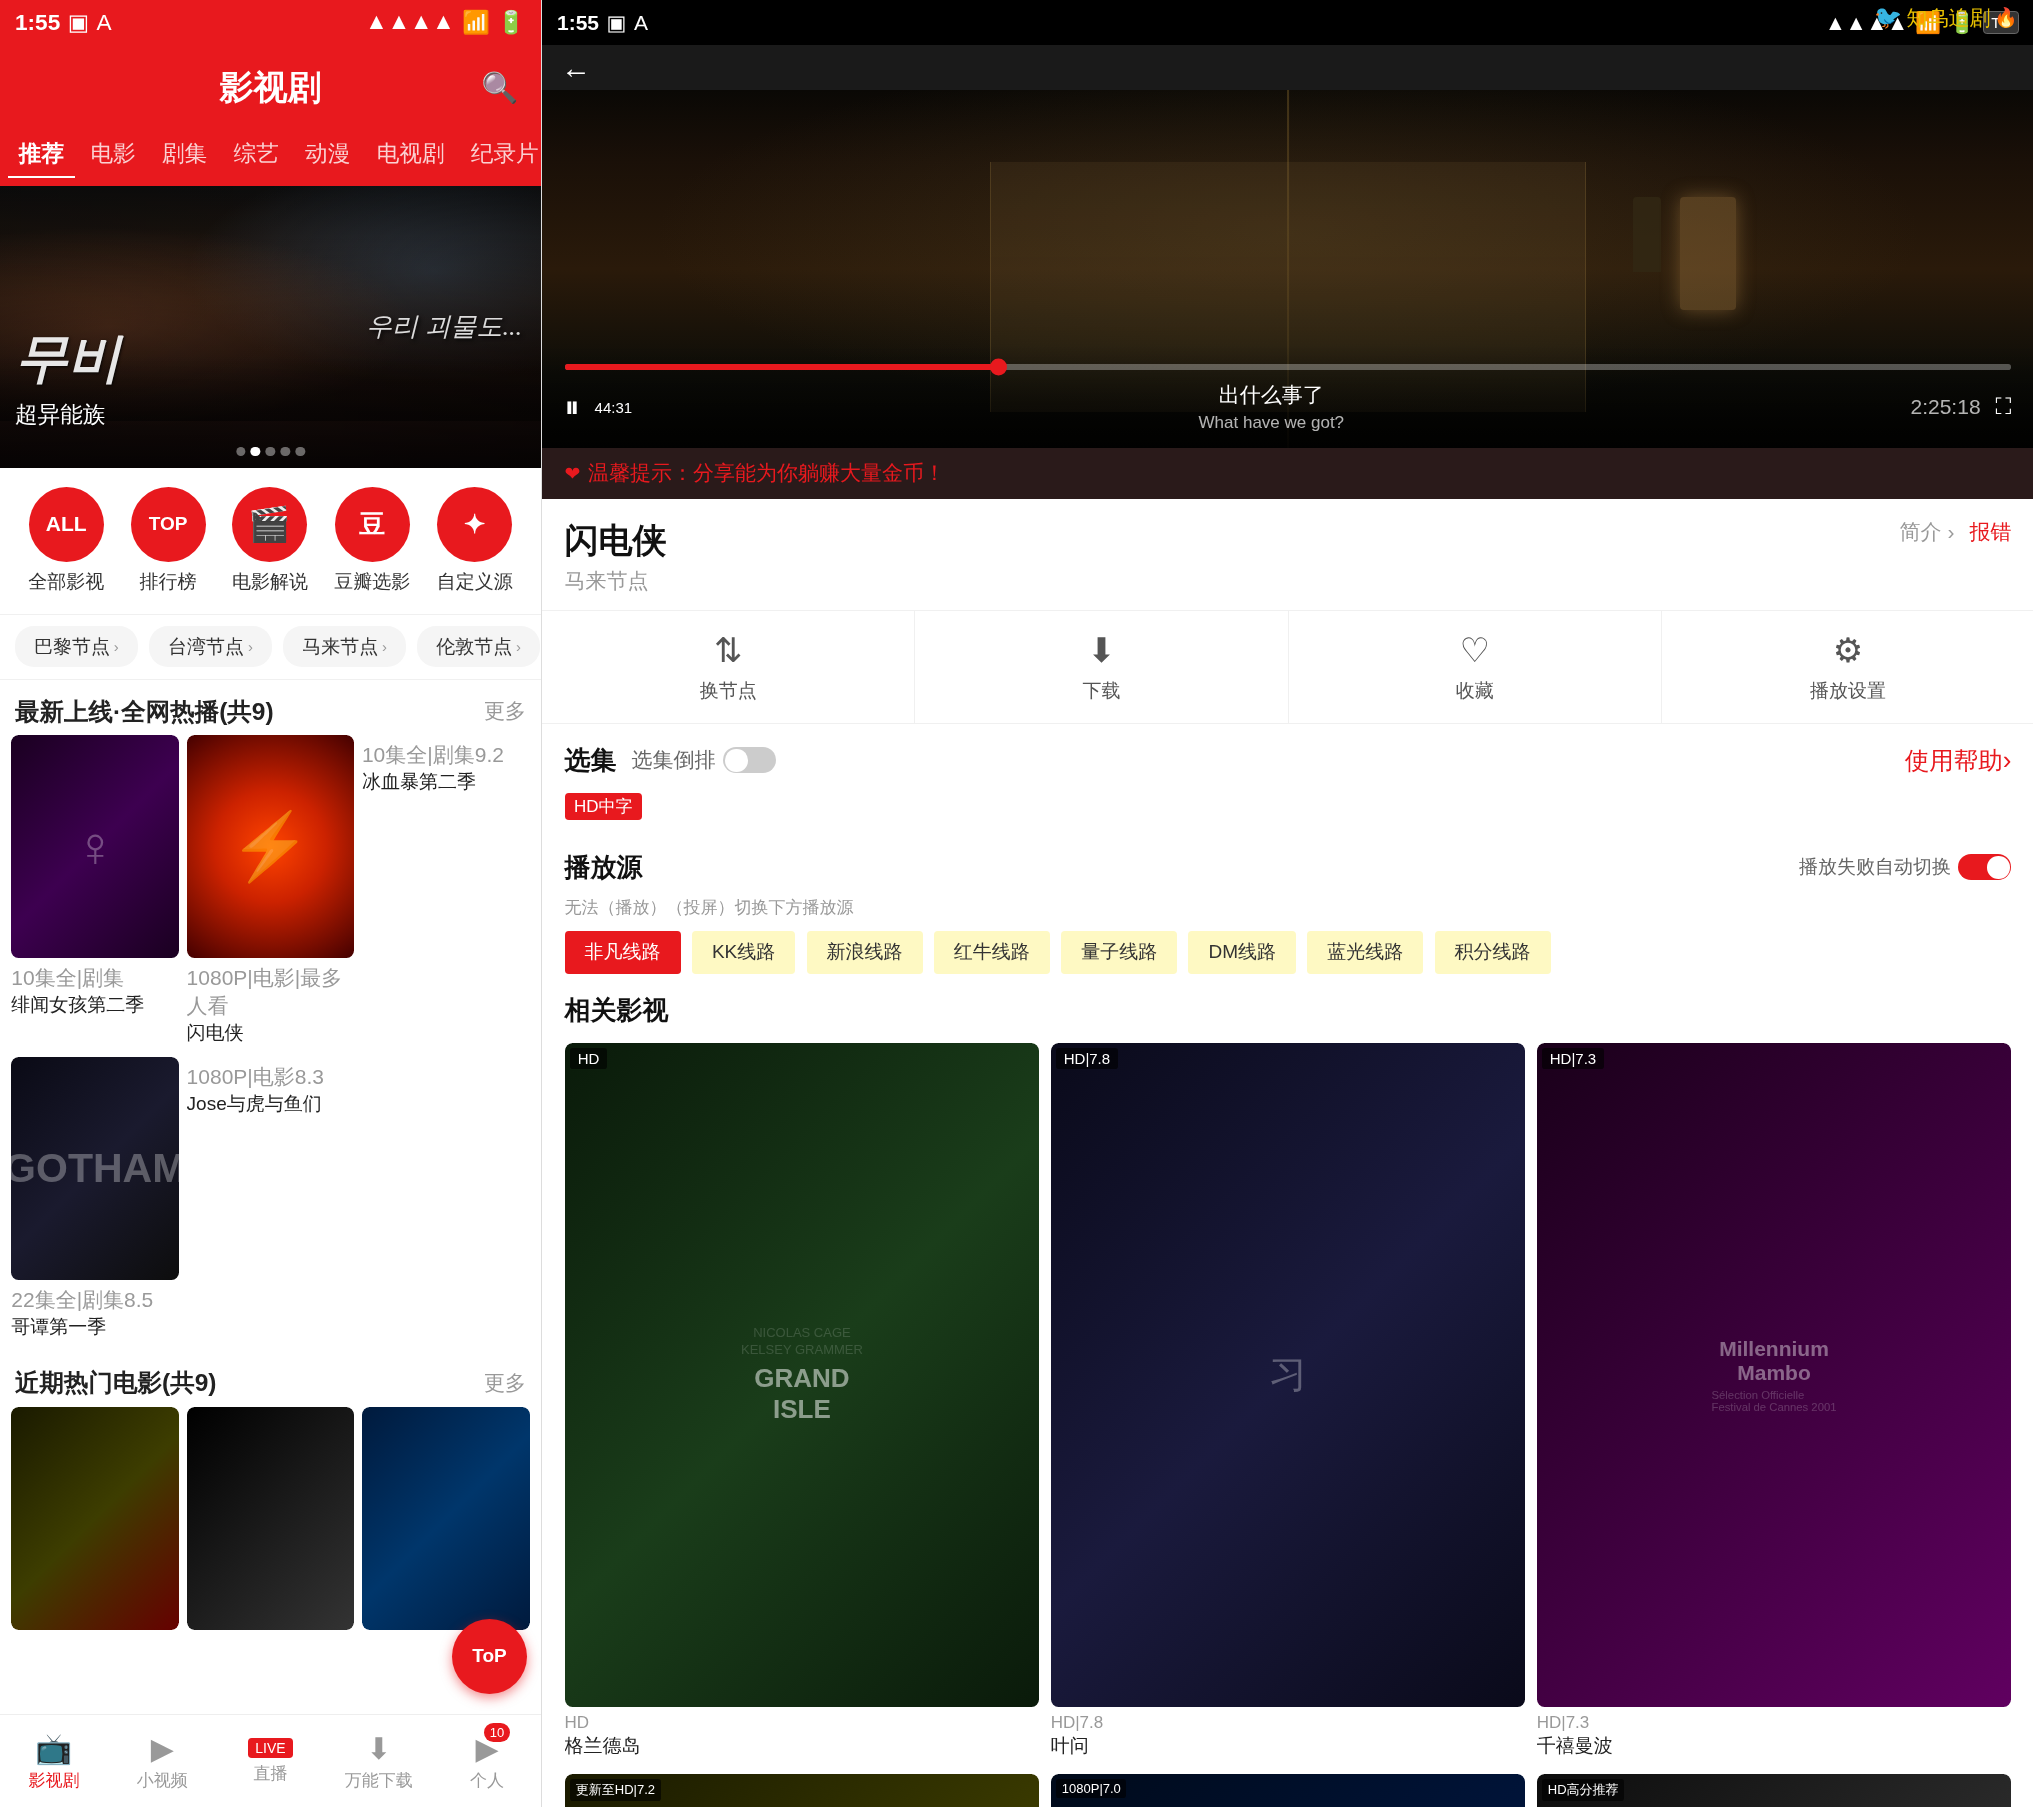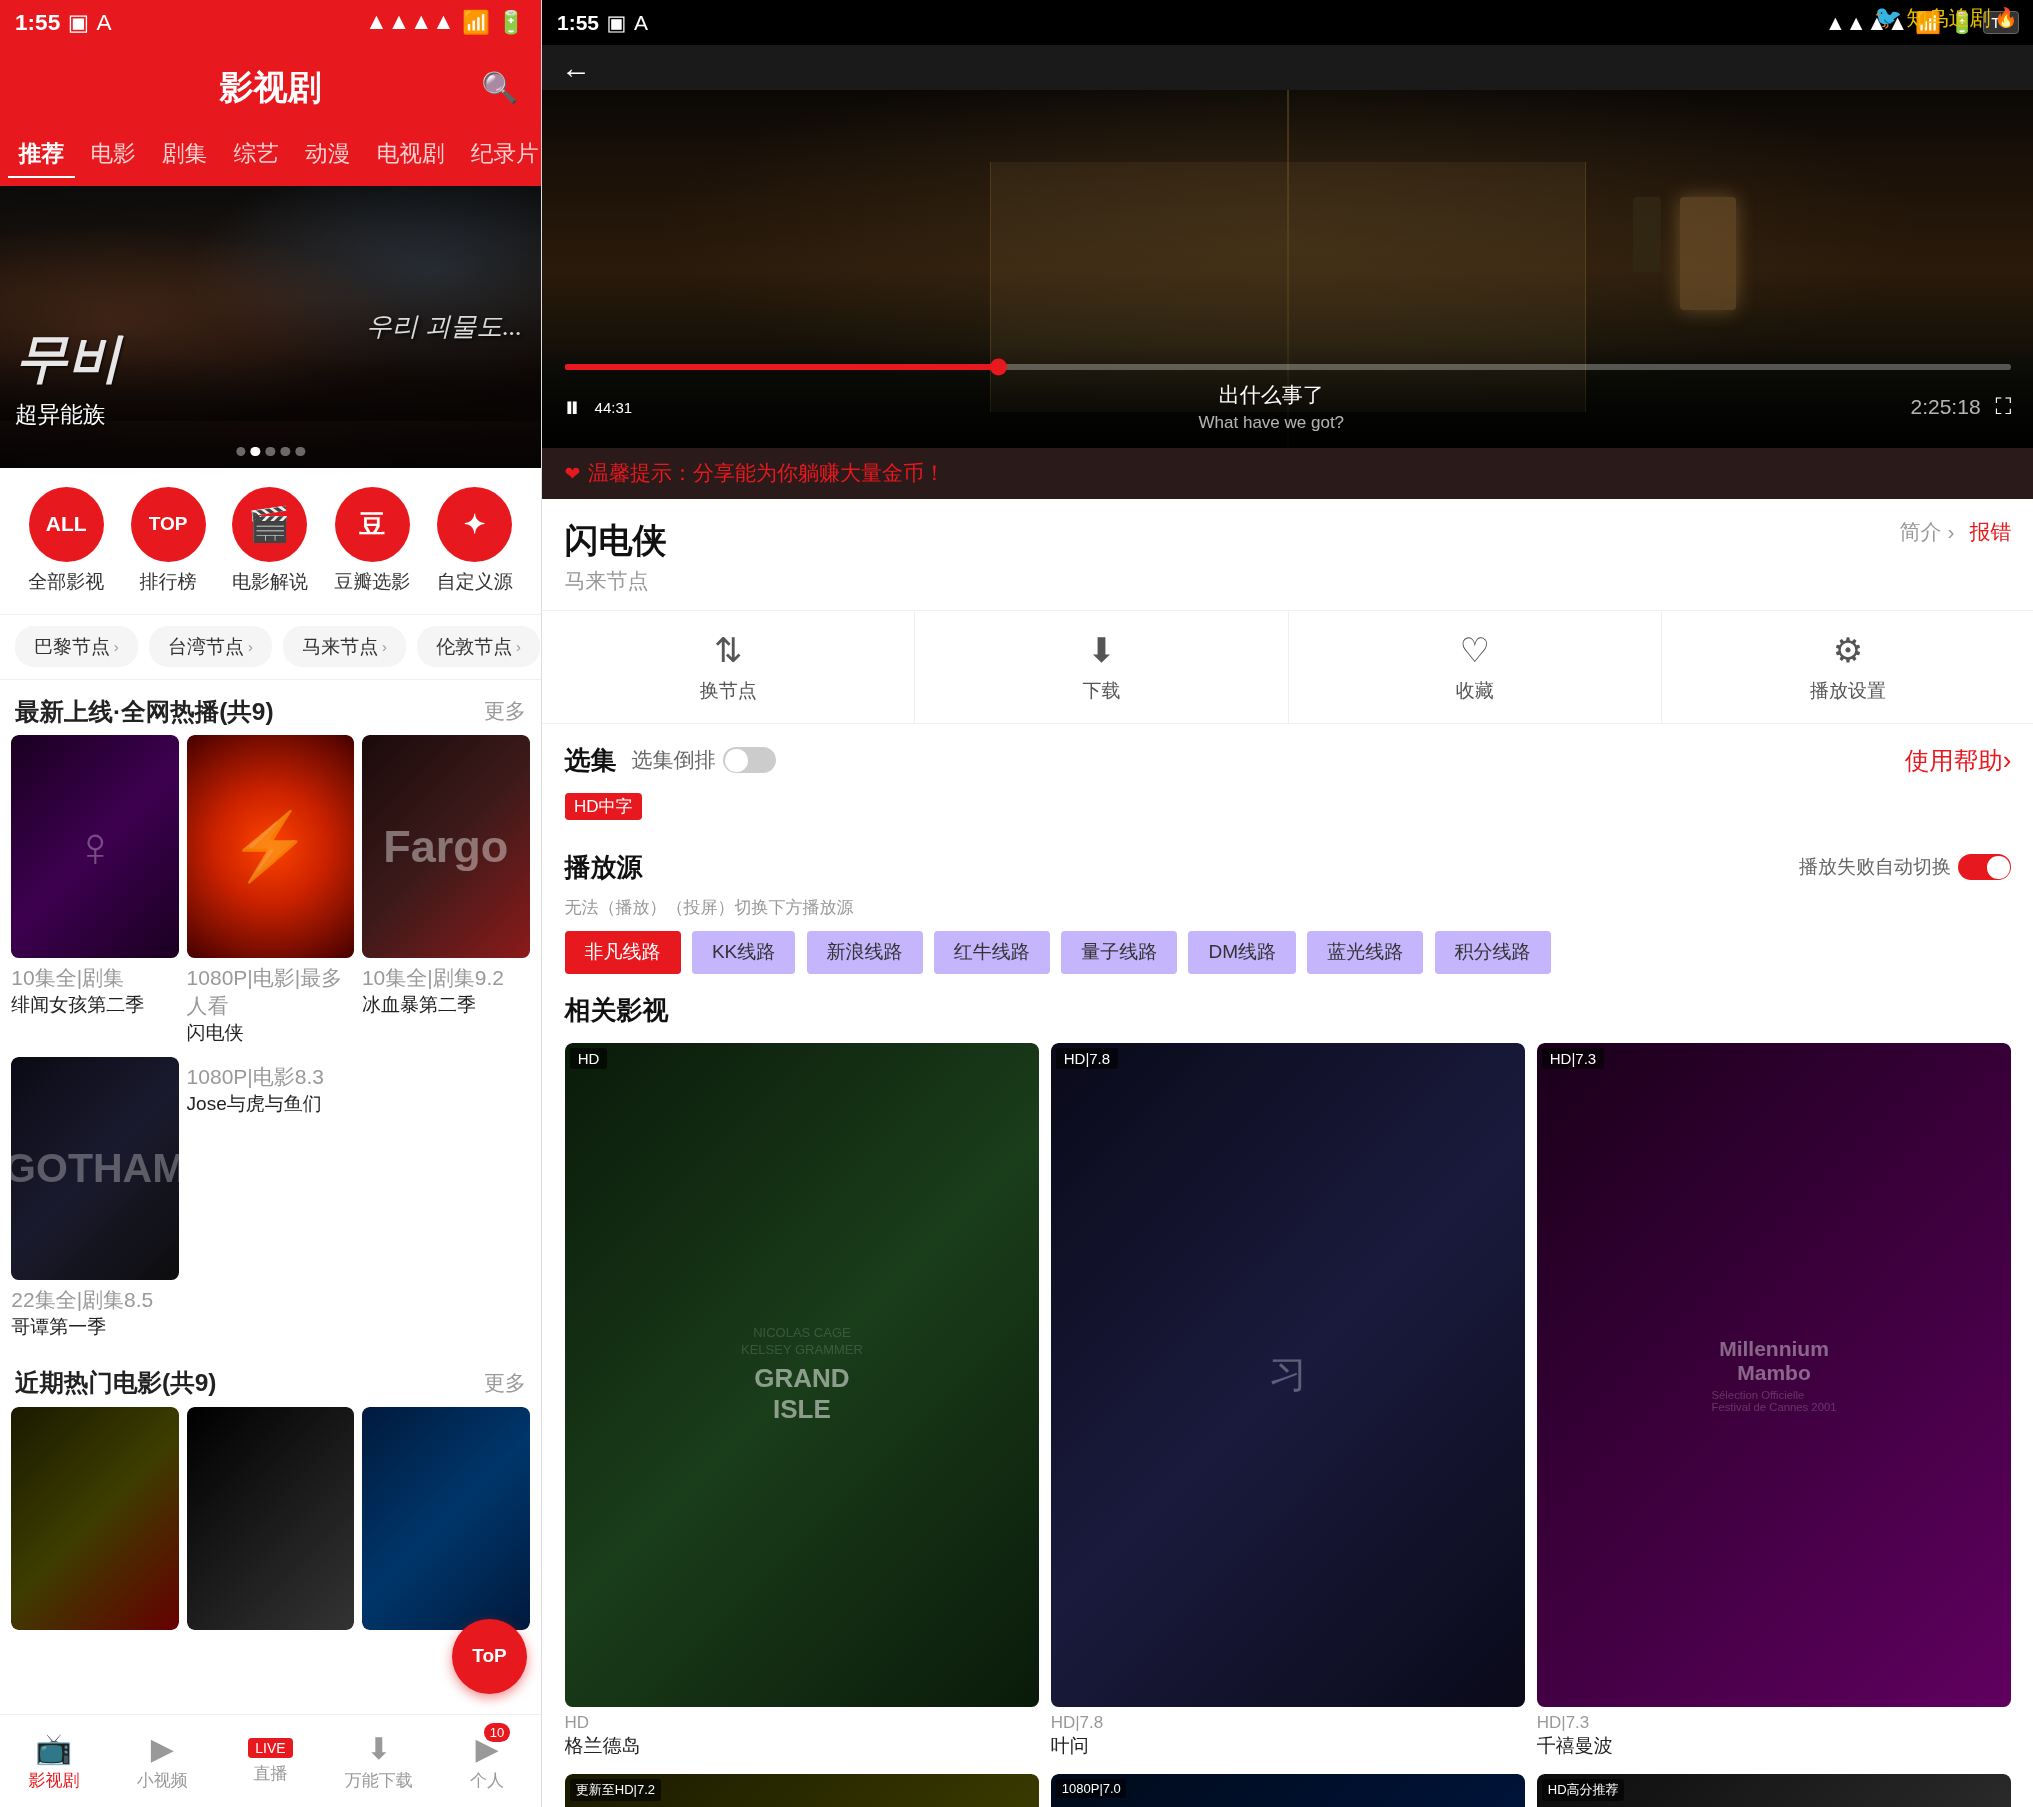--- a/index.html
+++ b/index.html
@@ -610,21 +610,21 @@
       border-radius: 3.8px;
       font-size: 19px;
       cursor: pointer;
       border: 0.9px solid transparent;
     }
     .source-tag.active {
       background: #e8191e;
       color: #fff;
     }
     .source-tag.inactive {
-      background: #c4b5fd;
+      background: #fef9c3;
       color: #333;
     }
 
     
     .related-section {
       padding: 0 22.6px 19px;
     }
     .related-label {
       font-size: 26px;
       font-weight: bold;
@@ -892,27 +892,20 @@
             </div>
           </div>
         </div>
         <div class="movie-card-info">
           <div class="movie-card-sub">1080P|电影|最多人看</div>
           <div class="movie-card-name">闪电侠</div>
         </div>
       </div>
 
       <div class="movie-card">
-        <div class="movie-card-thumb">
-          <div class="movie-card-bg bg-icestorm">
-            <div style="position:absolute;inset:0;display:flex;align-items:center;justify-content:center;">
-              <div style="color:rgba(255,255,255,0.4);font-size:45px;font-weight:bold;">Fargo</div>
-            </div>
-          </div>
-        </div>
         <div class="movie-card-info">
           <div class="movie-card-sub">10集全|剧集9.2</div>
           <div class="movie-card-name">冰血暴第二季</div>
         </div>
       </div>
 
       <div class="movie-card">
         <div class="movie-card-thumb">
           <div class="movie-card-bg bg-gotham">
             <div style="position:absolute;inset:0;display:flex;align-items:center;justify-content:center;">

